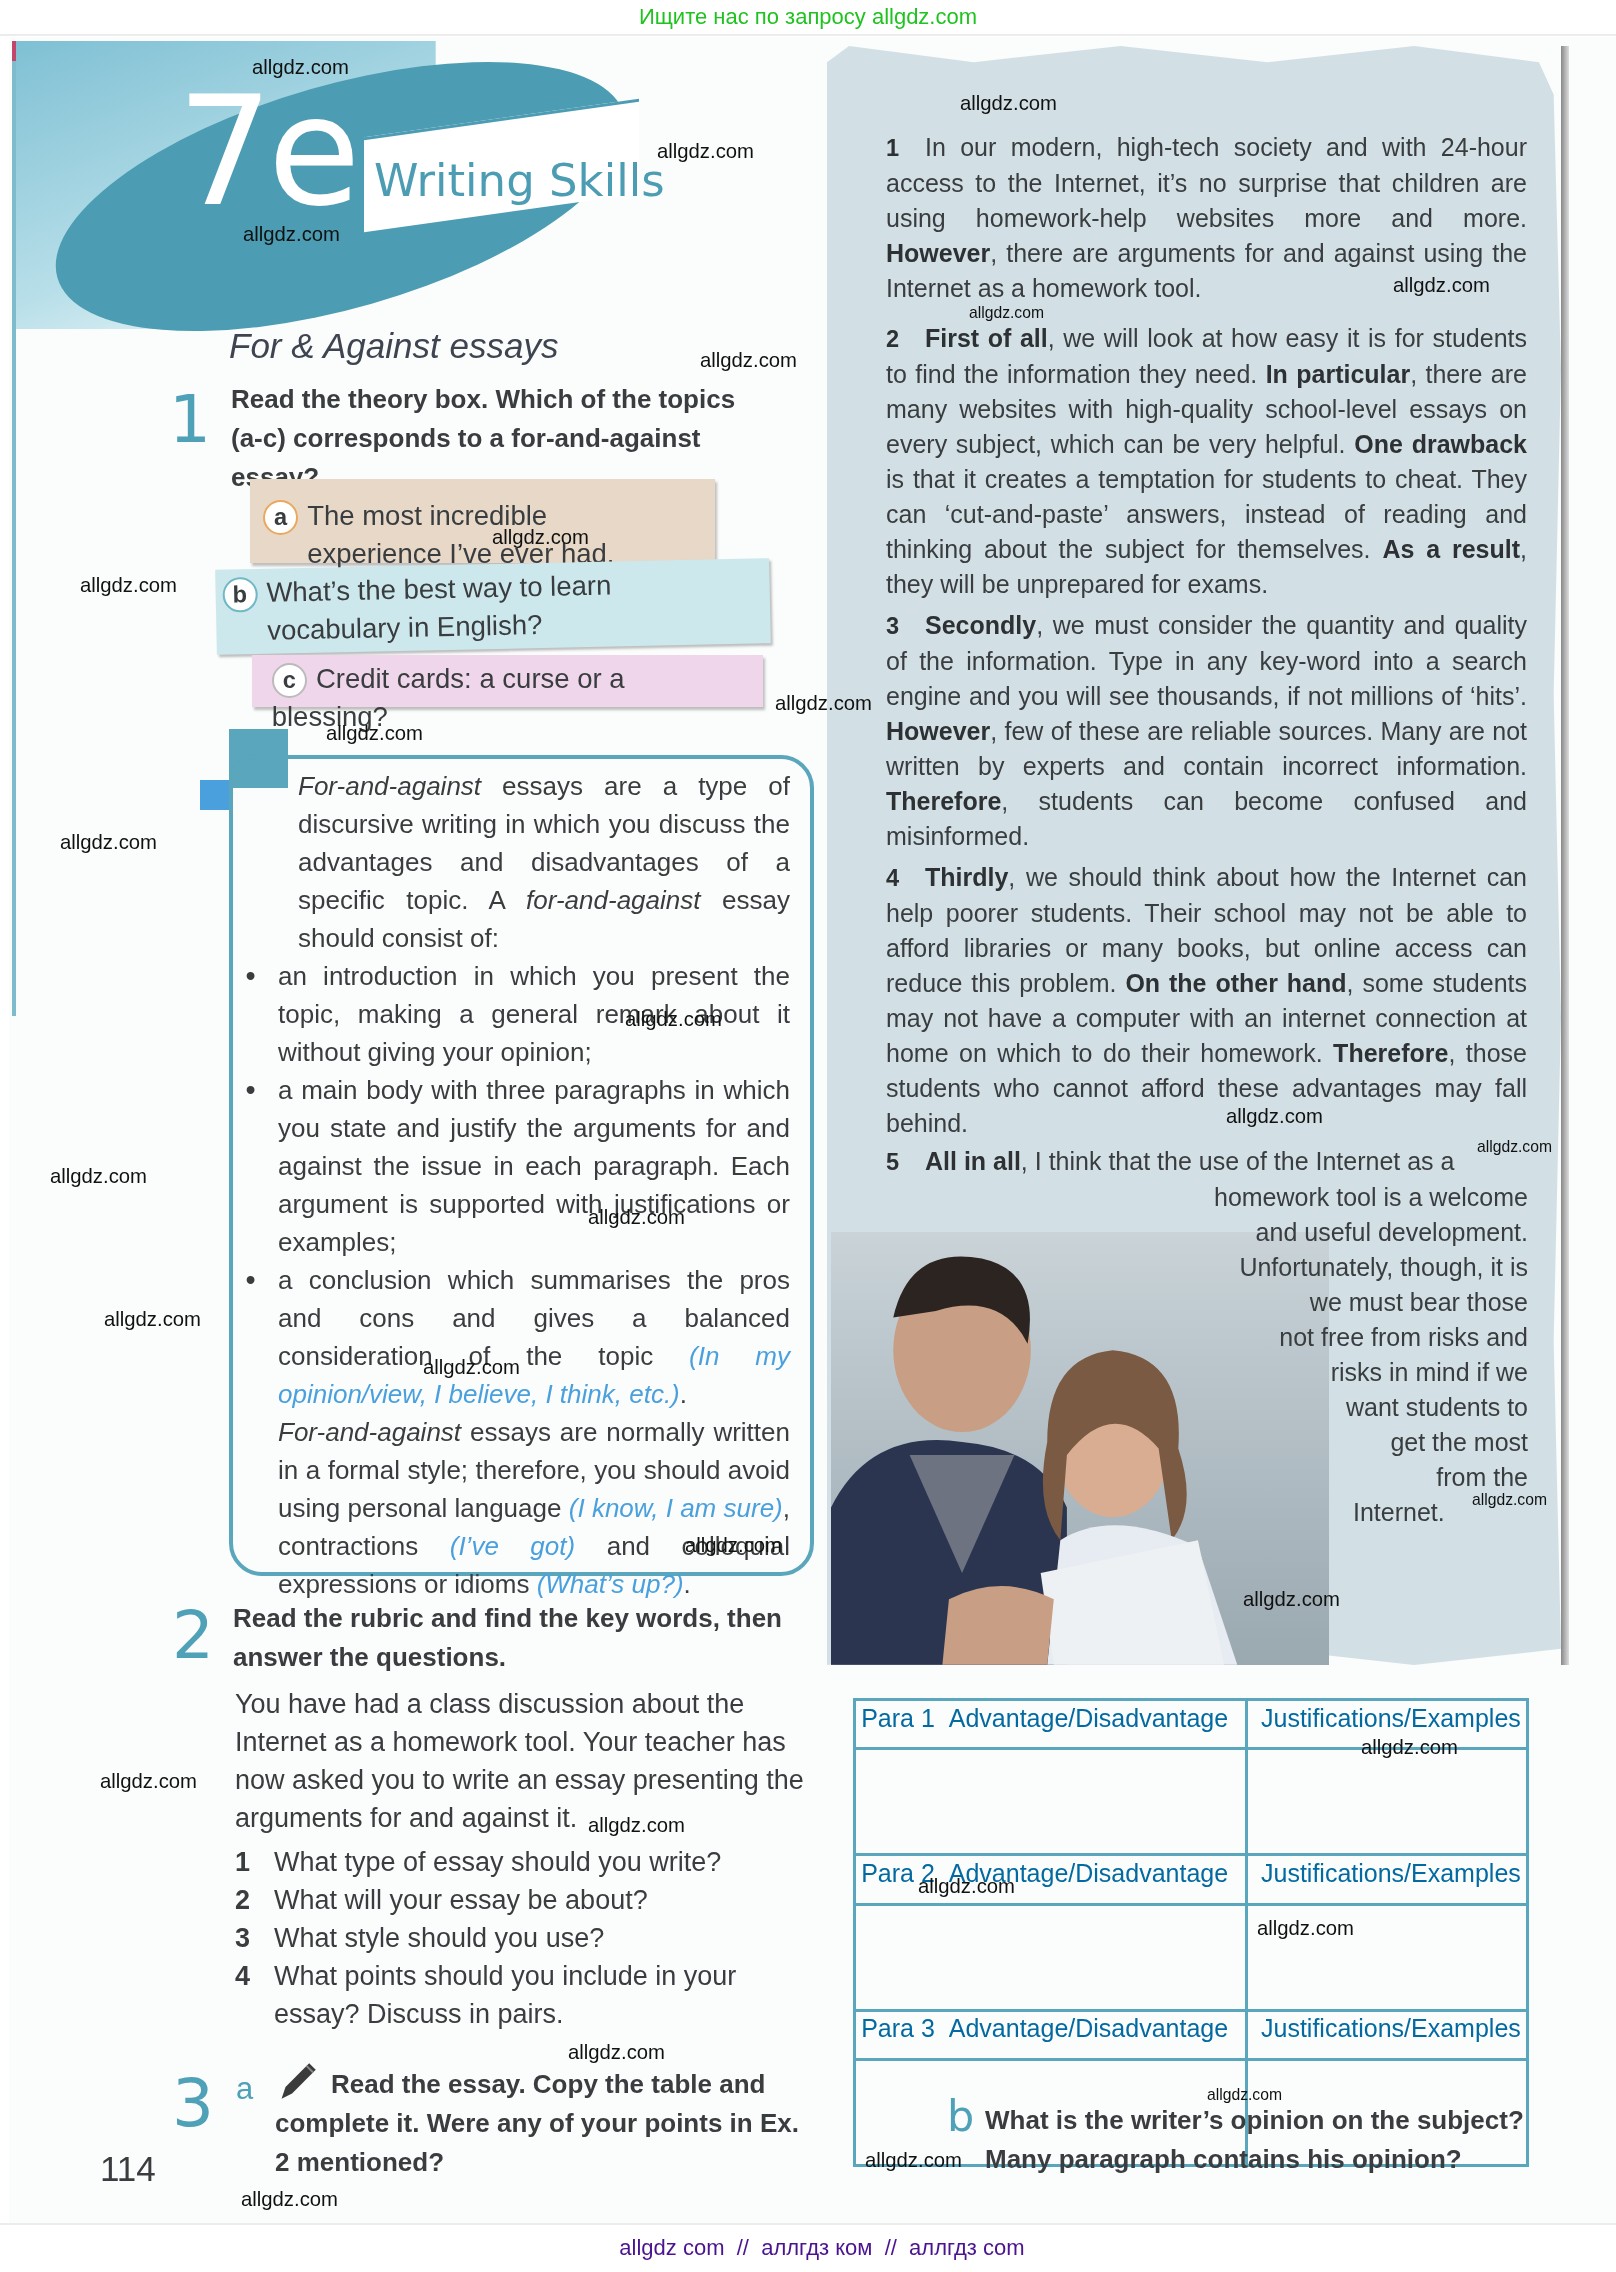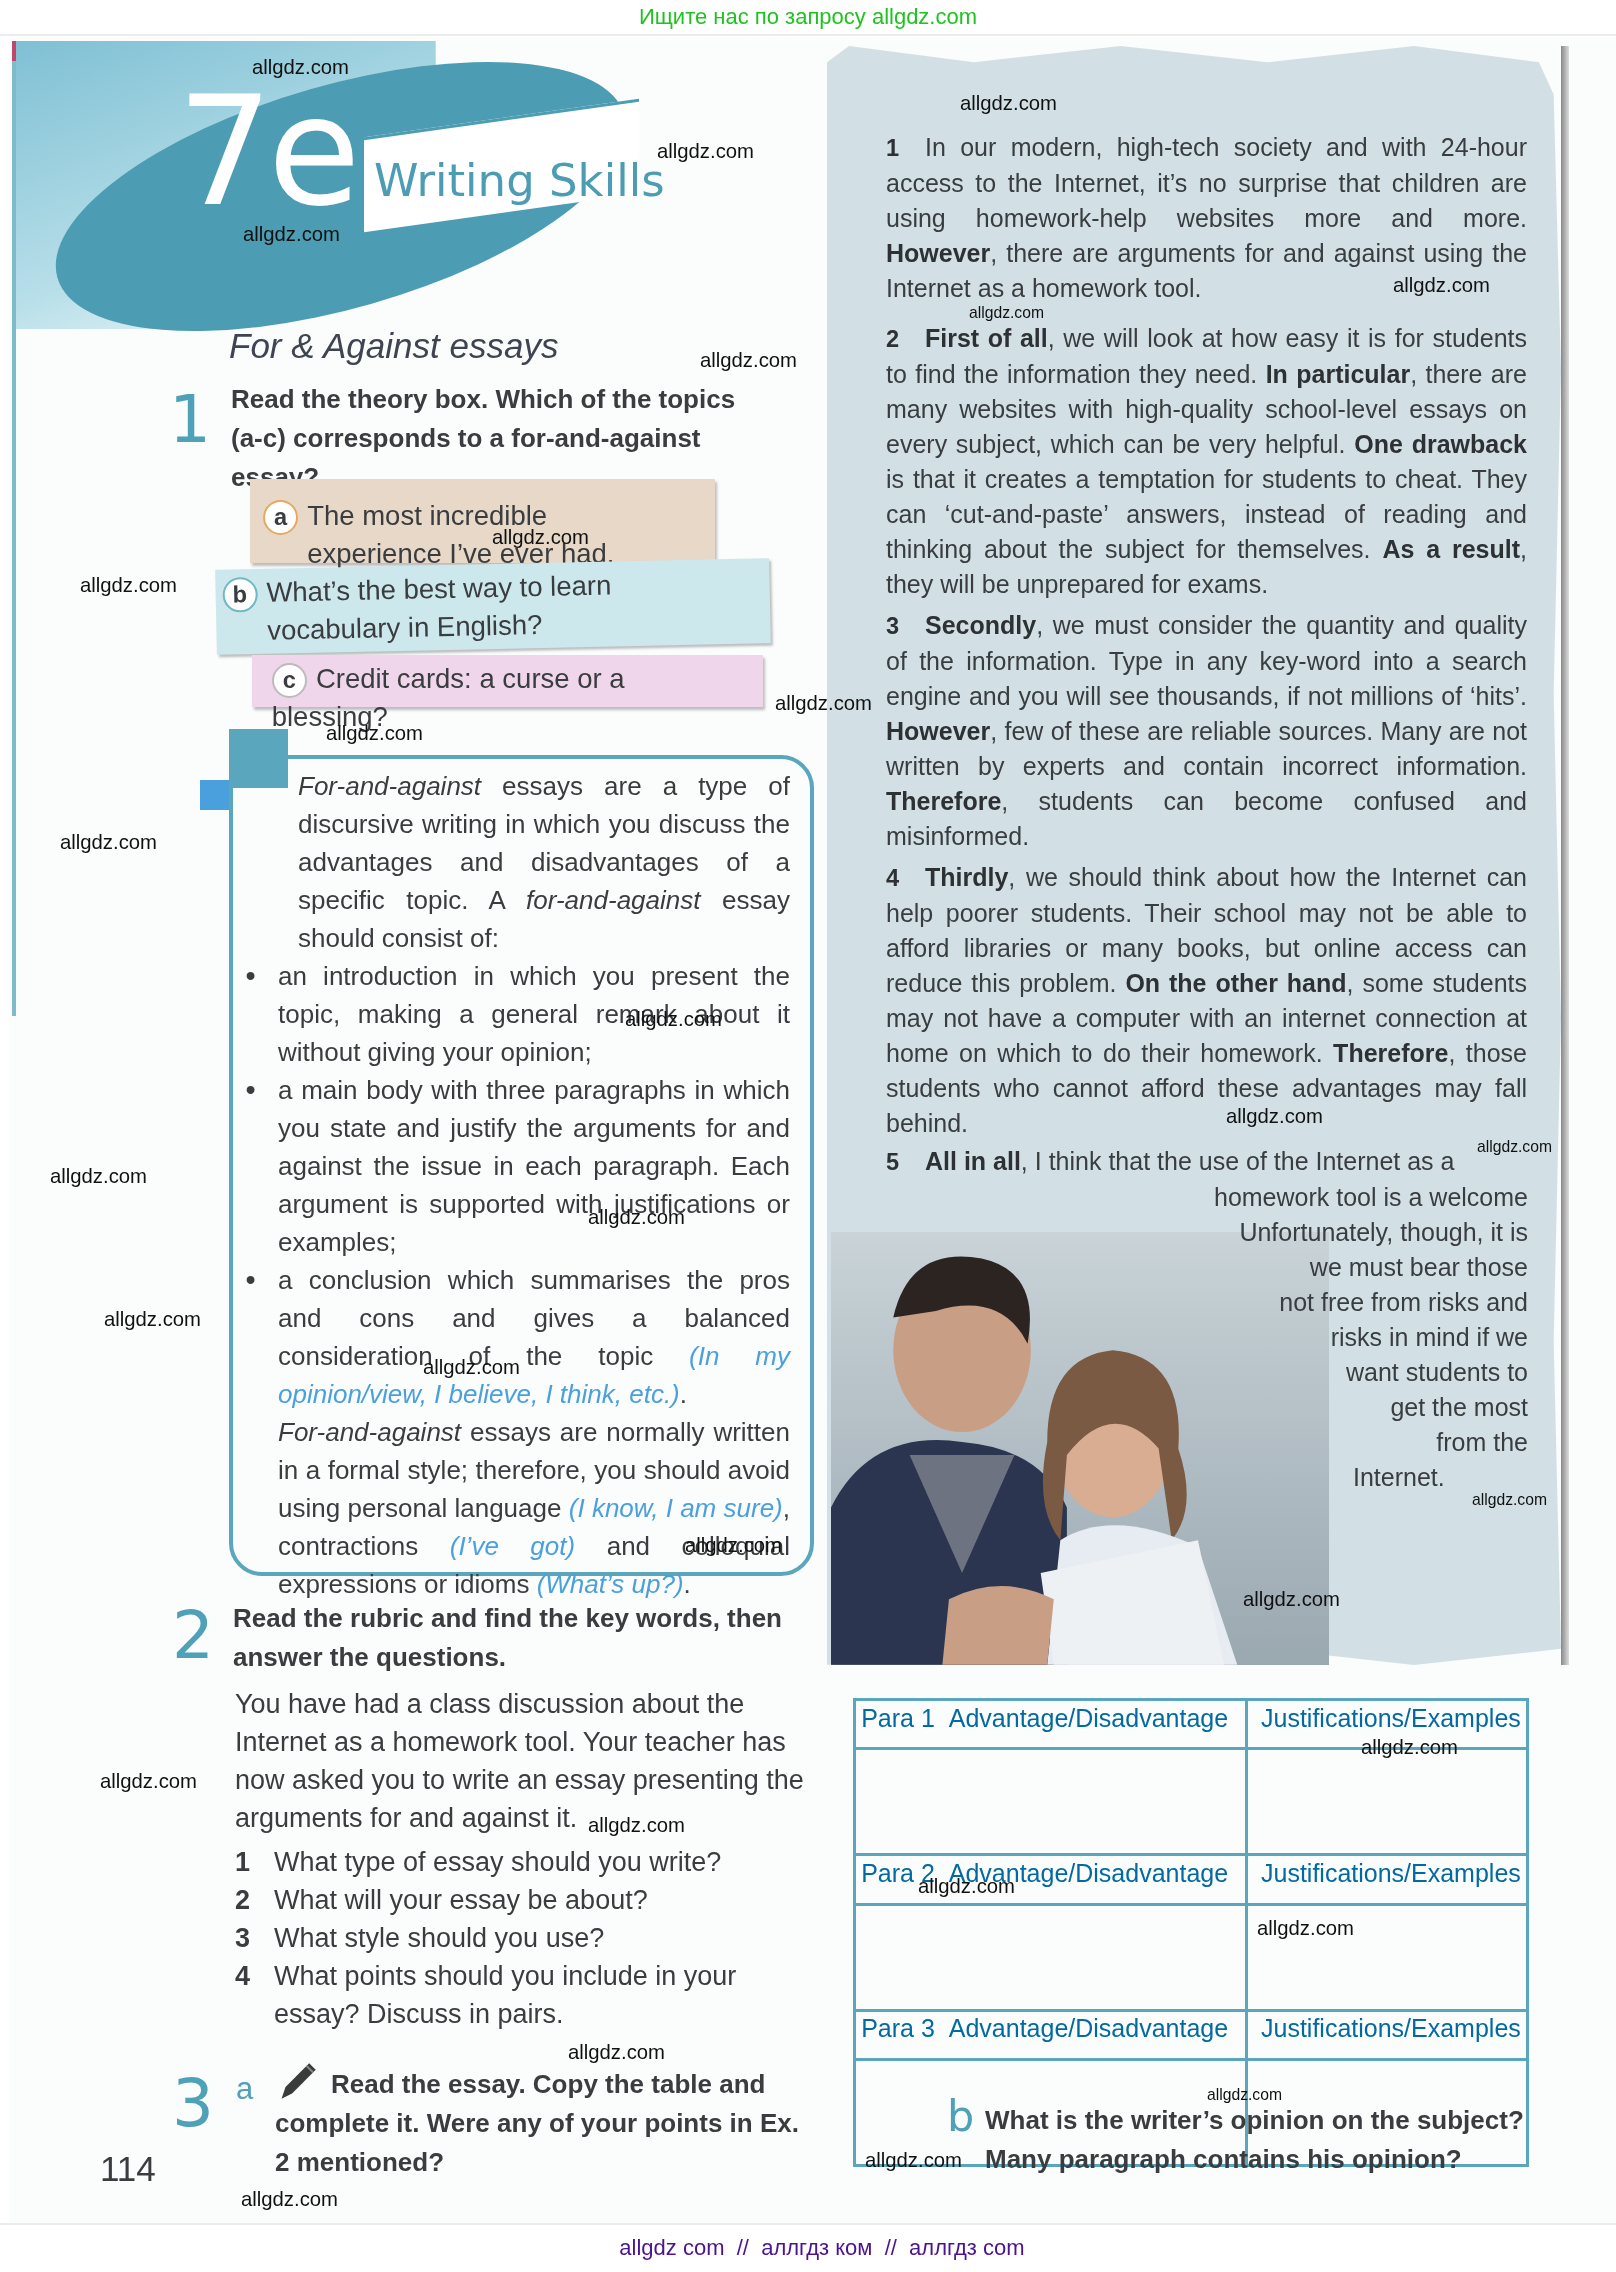--- a/index.html
+++ b/index.html
@@ -133,20 +133,21 @@
     <path d="M350 470 Q430 420 560 480 L620 660 L330 660 Z" fill="#e6ecf2"></path>
     <path d="M320 520 L560 470 L600 660 L340 660 Z" fill="#eef1f3"></path>
     <path d="M180 560 Q260 520 340 560 L330 660 L170 660 Z" fill="#c89e85"></path>
   </svg>
 </div>
 
 <div class="para" style="left:886px;top:1144px;width:642px;text-align:left;">
   <div><span class="pnum">5</span><b>All in all</b><span>, I think that the use of the Internet as a</span></div>
   <div style="text-align:right;padding-right:0;">
     <div>homework tool is a welcome</div>
+    <div>and useful development.</div>
     <div>Unfortunately, though, it is</div>
     <div>we must bear those</div>
     <div>not free from risks and</div>
     <div>risks in mind if we</div>
     <div>want students to</div>
     <div>get the most</div>
     <div>from the</div>
     <div style="text-align:left;padding-left:467px;">Internet.</div>
   </div>
 </div>

